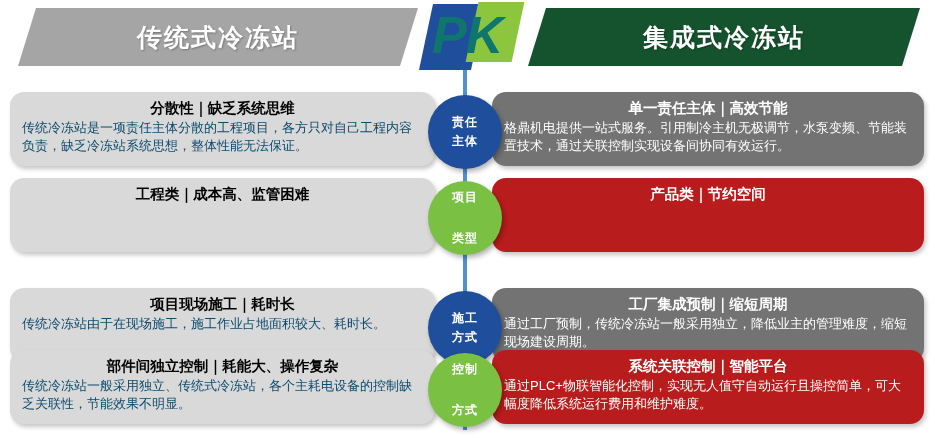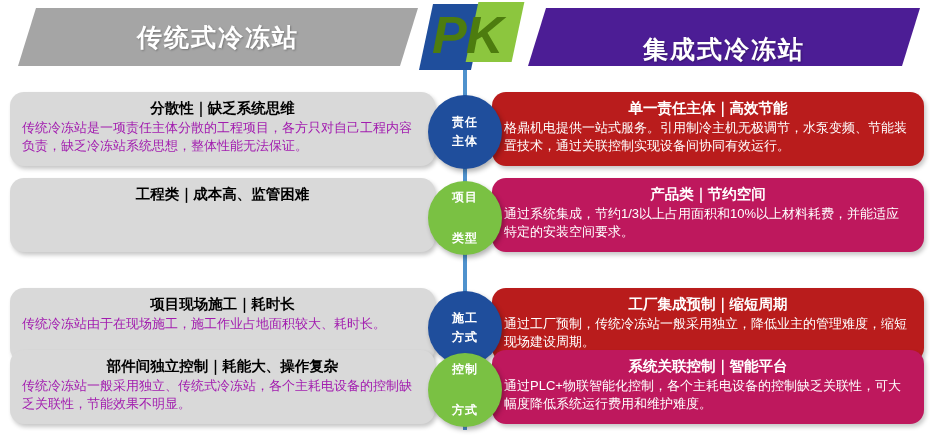--- a/index.html
+++ b/index.html
@@ -31,23 +31,22 @@
     align-items: center;
     justify-content: center;
   }
   .hdr-left {
     left: 18px; width: 400px;
     background: #a5a5a5;
     clip-path: polygon(18px 0, 400px 0, 382px 58px, 0 58px);
   }
   .hdr-right {
     left: 528px; width: 392px;
-    background: #4c1d95;
+    background: #14532d;
     clip-path: polygon(18px 0, 392px 0, 374px 58px, 0 58px);
-    align-items: flex-end;
   }
   .hdr-text {
     color: #ffffff;
     font-size: 25px;
     font-weight: bold;
     letter-spacing: 2px;
     text-shadow: 1px 1px 2px rgba(0,0,0,0.28);
   }
 
   
@@ -68,21 +67,21 @@
     position: absolute;
     left: 54px; top: 2px;
     width: 46px; height: 60px;
     background: #8cc63e;
     transform: skewX(-12deg);
   }
   .pk-glyph {
     position: absolute;
     left: 0; top: 0;
     width: 120px; height: 76px;
-    color: #4d7c0f;
+    color: #0f766e;
     font-size: 52px;
     font-weight: bold;
     font-style: italic;
     line-height: 70px;
     padding-left: 14px;
     letter-spacing: -1px;
   }
 
   
   .row {
@@ -101,37 +100,37 @@
     position: absolute;
     top: 0;
     height: 74px;
     border-radius: 14px;
     padding: 6px 12px 4px 12px;
     box-shadow: 2px 3px 4px rgba(0,0,0,0.22);
     overflow: hidden;
   }
   .card-left  { left: 10px;  width: 425px; background: #d9d9d9; }
   .card-right { left: 492px; width: 432px; }
-  .card-right.blue  { background: #b91c1c; }
-  .card-right.green { background: #be185d; }
+  .card-right.blue  { background: #737373; }
+  .card-right.green { background: #b91c1c; }
 
   .card-title {
     font-size: 14.5px;
     font-weight: bold;
     text-align: center;
     line-height: 21px;
     white-space: nowrap;
   }
   .card-body {
     font-size: 13px;
     line-height: 17.5px;
     text-align: left;
   }
   .card-left .card-title { color: #000000; }
-  .card-left .card-body  { color: #a21caf; }
+  .card-left .card-body  { color: #0c4a6e; }
   .card-right .card-title,
   .card-right .card-body { color: #ffffff; }
 
   
   .badge {
     position: absolute;
     left: 428px; top: 3px;
     width: 74px; height: 74px;
     border-radius: 50%;
     display: flex;
@@ -191,21 +190,20 @@
   <div class="row r1">
     <div class="card card-left">
       <div class="card-title">工程类｜成本高、监管困难</div>
     </div>
     <div class="badge green">
       <span>项目</span>
       <span>类型</span>
     </div>
     <div class="card card-right green">
       <div class="card-title">产品类｜节约空间</div>
-      <div class="card-body">通过系统集成，节约1/3以上占用面积和10%以上材料耗费，并能适应特定的安装空间要求。</div>
     </div>
   </div>
 
   <div class="row r2">
     <div class="card card-left">
       <div class="card-title">项目现场施工｜耗时长</div>
       <div class="card-body">传统冷冻站由于在现场施工，施工作业占地面积较大、耗时长。</div>
     </div>
     <div class="badge blue">
       <span>施工</span>
@@ -221,17 +219,17 @@
     <div class="card card-left">
       <div class="card-title">部件间独立控制｜耗能大、操作复杂</div>
       <div class="card-body">传统冷冻站一般采用独立、传统式冷冻站，各个主耗电设备的控制缺乏关联性，节能效果不明显。</div>
     </div>
     <div class="badge green">
       <span>控制</span>
       <span>方式</span>
     </div>
     <div class="card card-right green">
       <div class="card-title">系统关联控制｜智能平台</div>
-      <div class="card-body">通过PLC+物联智能化控制，各个主耗电设备的控制缺乏关联性，可大幅度降低系统运行费用和维护难度。</div>
+      <div class="card-body">通过PLC+物联智能化控制，实现无人值守自动运行且操控简单，可大幅度降低系统运行费用和维护难度。</div>
     </div>
   </div>
 
 </div>
 
 </body></html>

